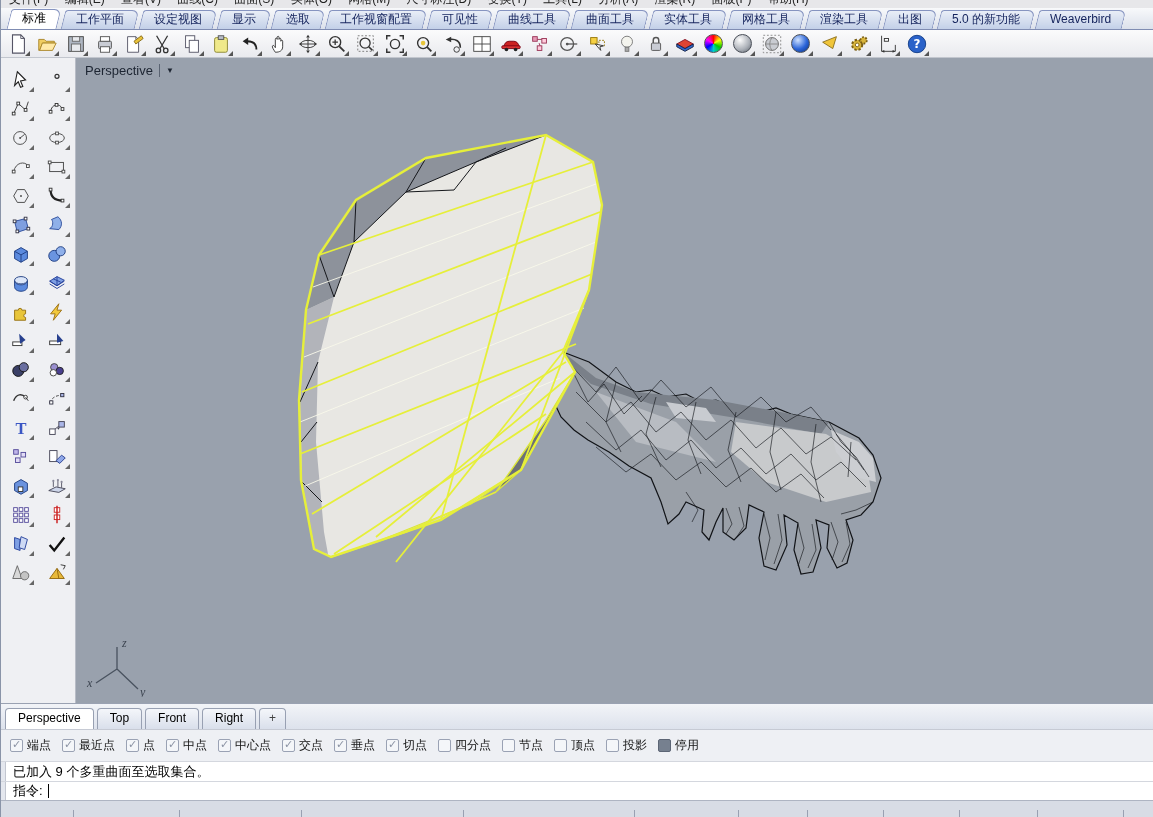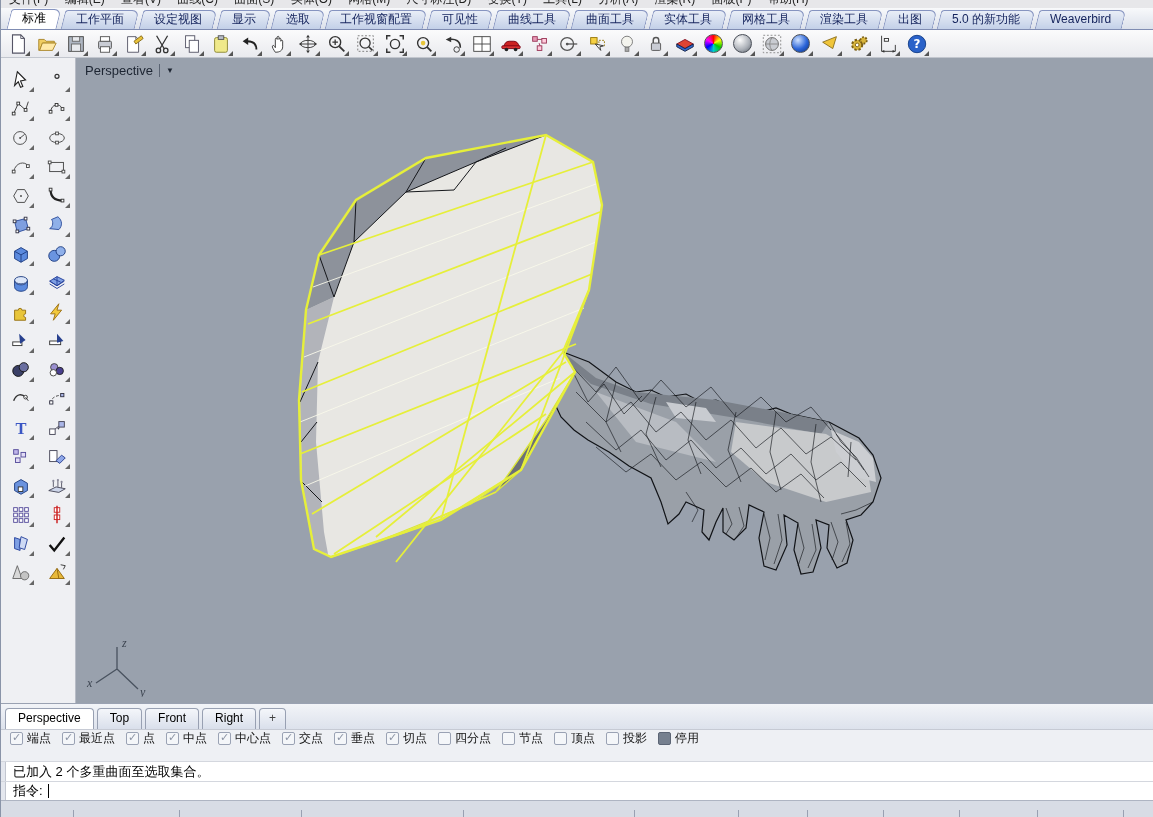--- a/index.html
+++ b/index.html
@@ -40,21 +40,21 @@
 .model{position:absolute;left:0;top:0}
 .gizmo{position:absolute;left:6px;bottom:6px}
 
 
 .vptabs{height:26px;background:linear-gradient(#f2f4f8,#dde2ec);border-top:1px solid #9aa2b2;display:flex;align-items:flex-end;padding-left:4px;gap:3px}
 .vptab{height:21px;line-height:19px;padding:0 12px;font-size:12px;color:#000;background:linear-gradient(#f4f6fa,#d9dfeb);border:1px solid #98a0b2;border-bottom:none;border-radius:4px 4px 0 0;cursor:pointer}
 .vptab.active{background:#fff}
 .vptab.plus{padding:0 9px;color:#444}
 
 
-.osnap{height:32px;background:#eef0f4;border-top:1px solid #c6cad4;display:flex;align-items:flex-start;padding-left:9px;gap:11px;font-size:12px;color:#141414}
+.osnap{height:32px;background:#eef0f4;border-top:1px solid #c6cad4;display:flex;align-items:center;padding-left:9px;gap:11px;font-size:12px;color:#141414}
 .os{display:flex;align-items:center;gap:4px;cursor:pointer}
 .cb{width:13px;height:13px;border:1px solid #9aa2b4;background:#f4f6f9;position:relative;border-radius:2px;flex:none}
 .cb.checked::after{content:"\2713";position:absolute;left:1px;top:-2px;font-size:11px;color:#8b93a4}
 .cb.filled{background:#76808f;border-color:#5c6575}
 
 
 .cmdhist,.cmdline{background:#fff;display:flex;align-items:center;font-size:13px;color:#000;border-top:1px solid #d4d7de;padding-left:12px;position:relative}
 .cmdhist{height:20px}
 .cmdline{height:19px;font-weight:normal}
 .gutter{position:absolute;left:0;top:0;bottom:0;width:5px;background:#e4e7ee;border-right:1px solid #c2c6d0}
@@ -828,21 +828,21 @@
         <span>投影</span>
       </span>
       <span class="os">
         <span class="cb filled"></span>
         <span>停用</span>
       </span>
     </div>
 
   <div class="cmdhist">
     <div class="gutter"></div>
-    <span>已加入 2 个多重曲面至选取集合。</span>
+    <span>已加入 9 个多重曲面至选取集合。</span>
   </div>
 
   <div class="cmdline">
     <div class="gutter"></div>
     <span>指令:</span>
     <span class="caret"></span>
   </div>
 
   <div class="statusbar">
     <span class="tick" style="left:72px"></span>

